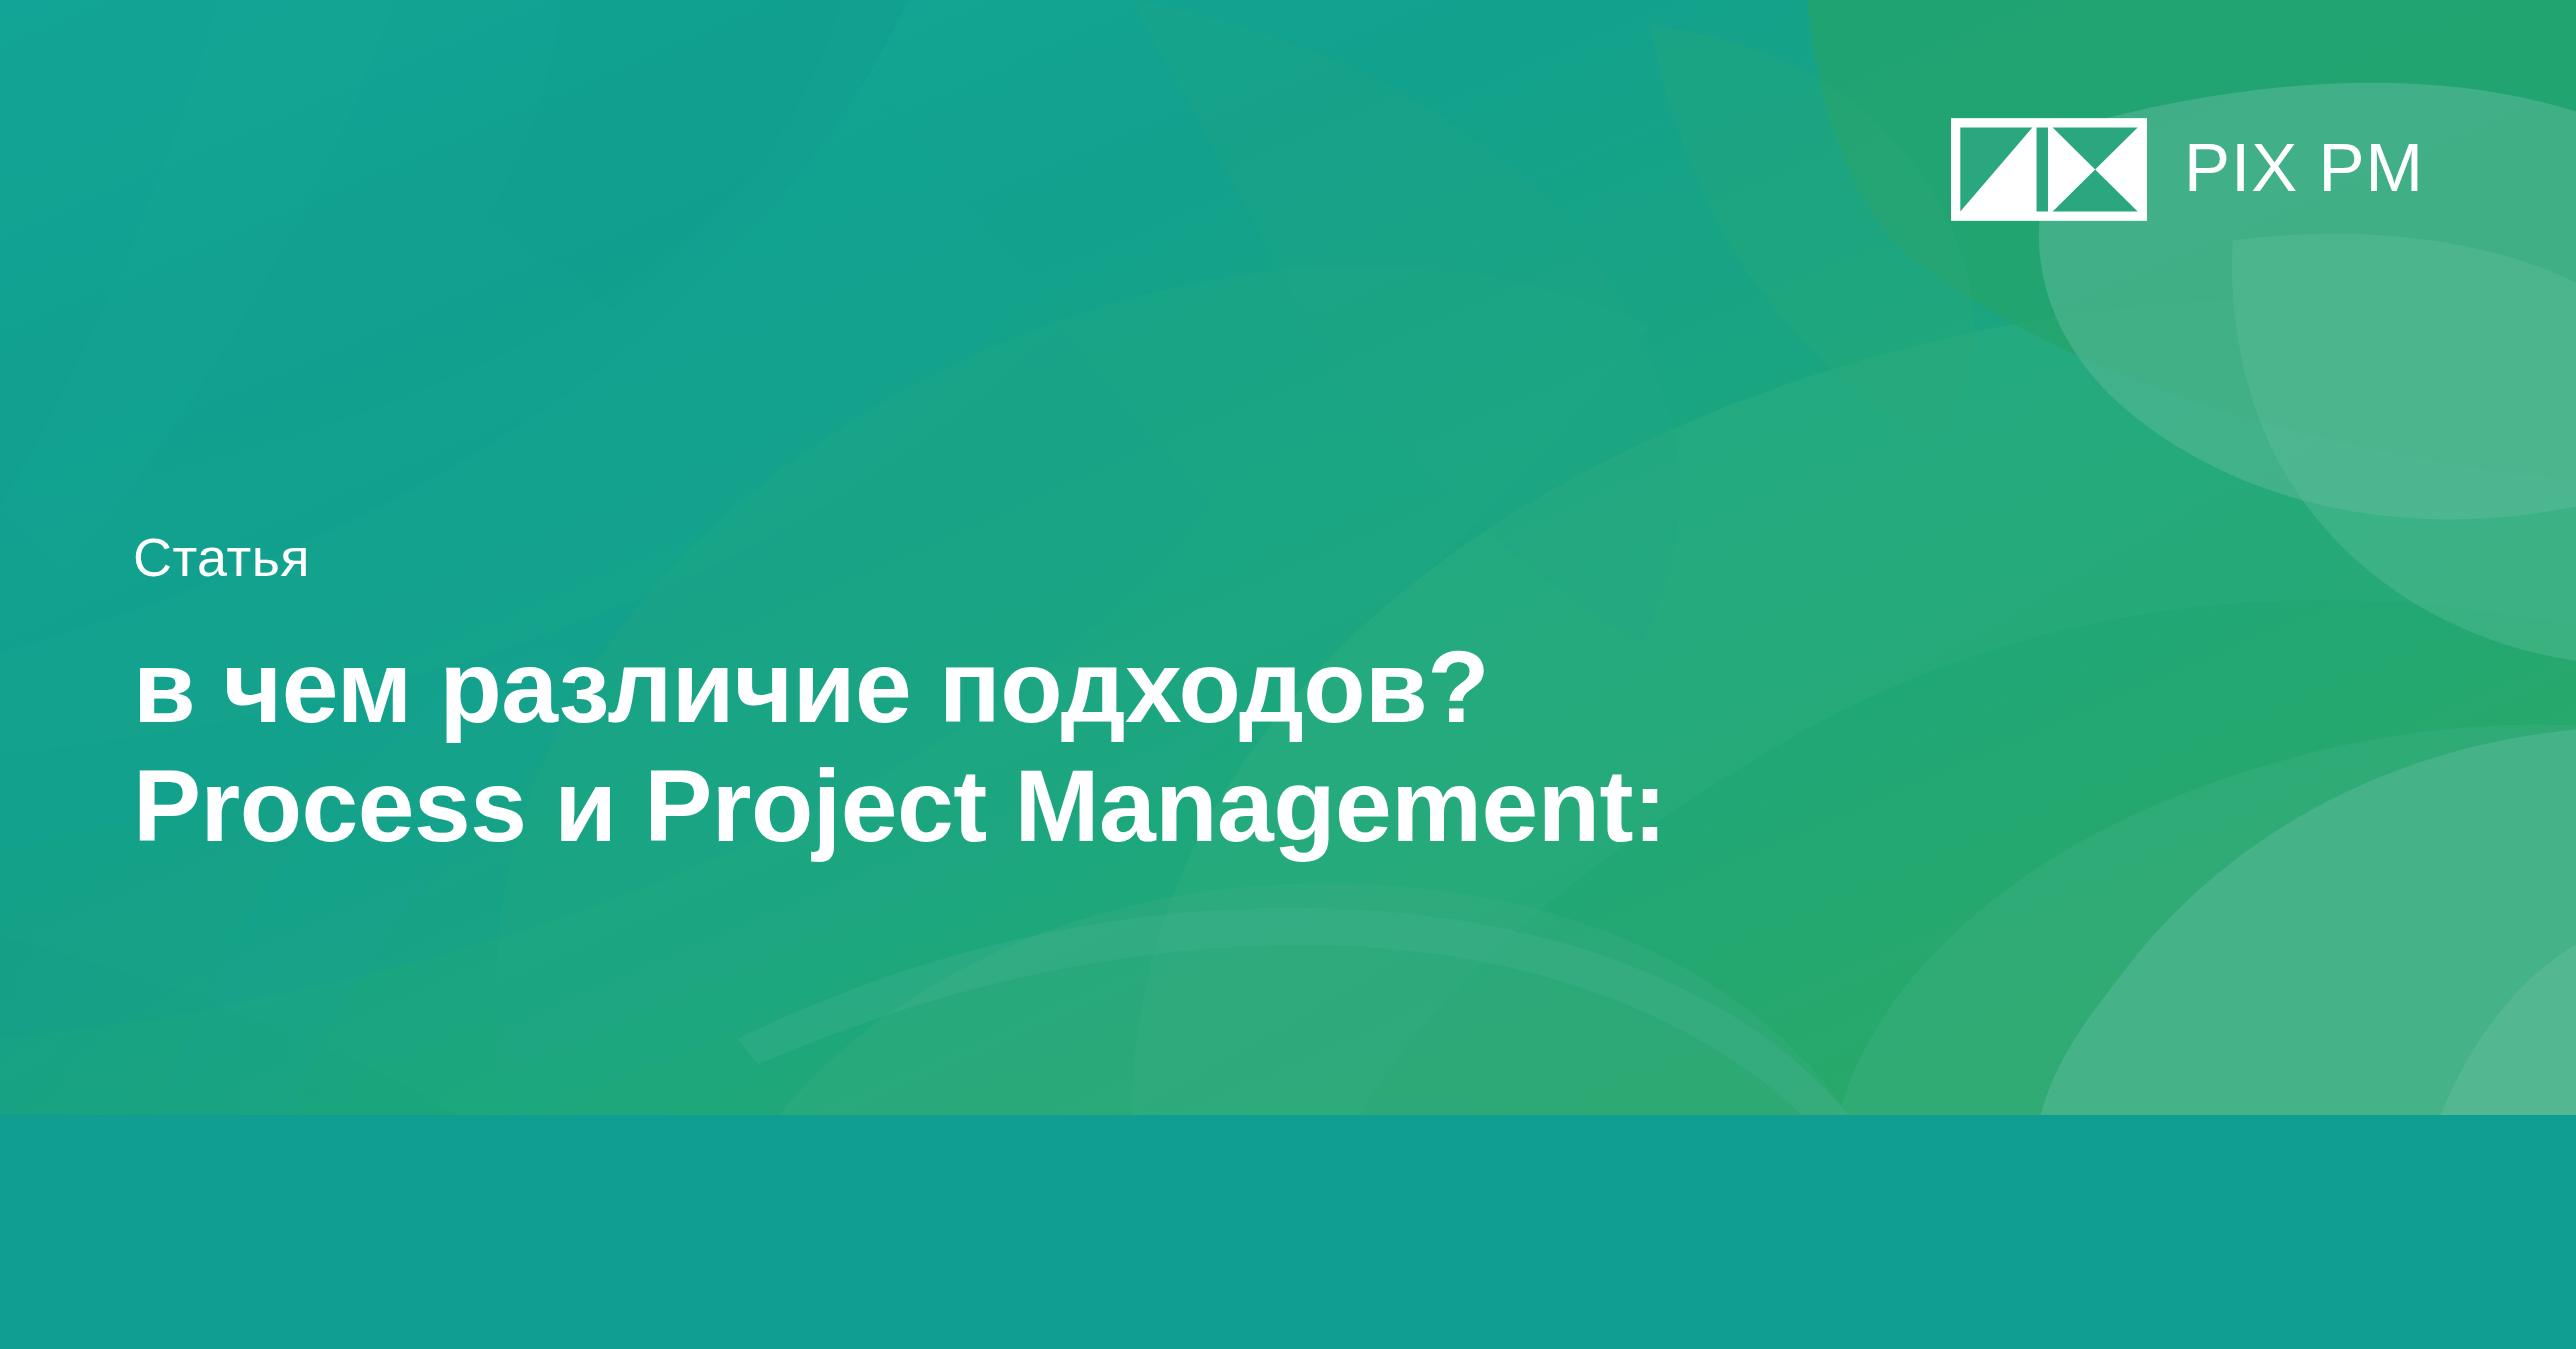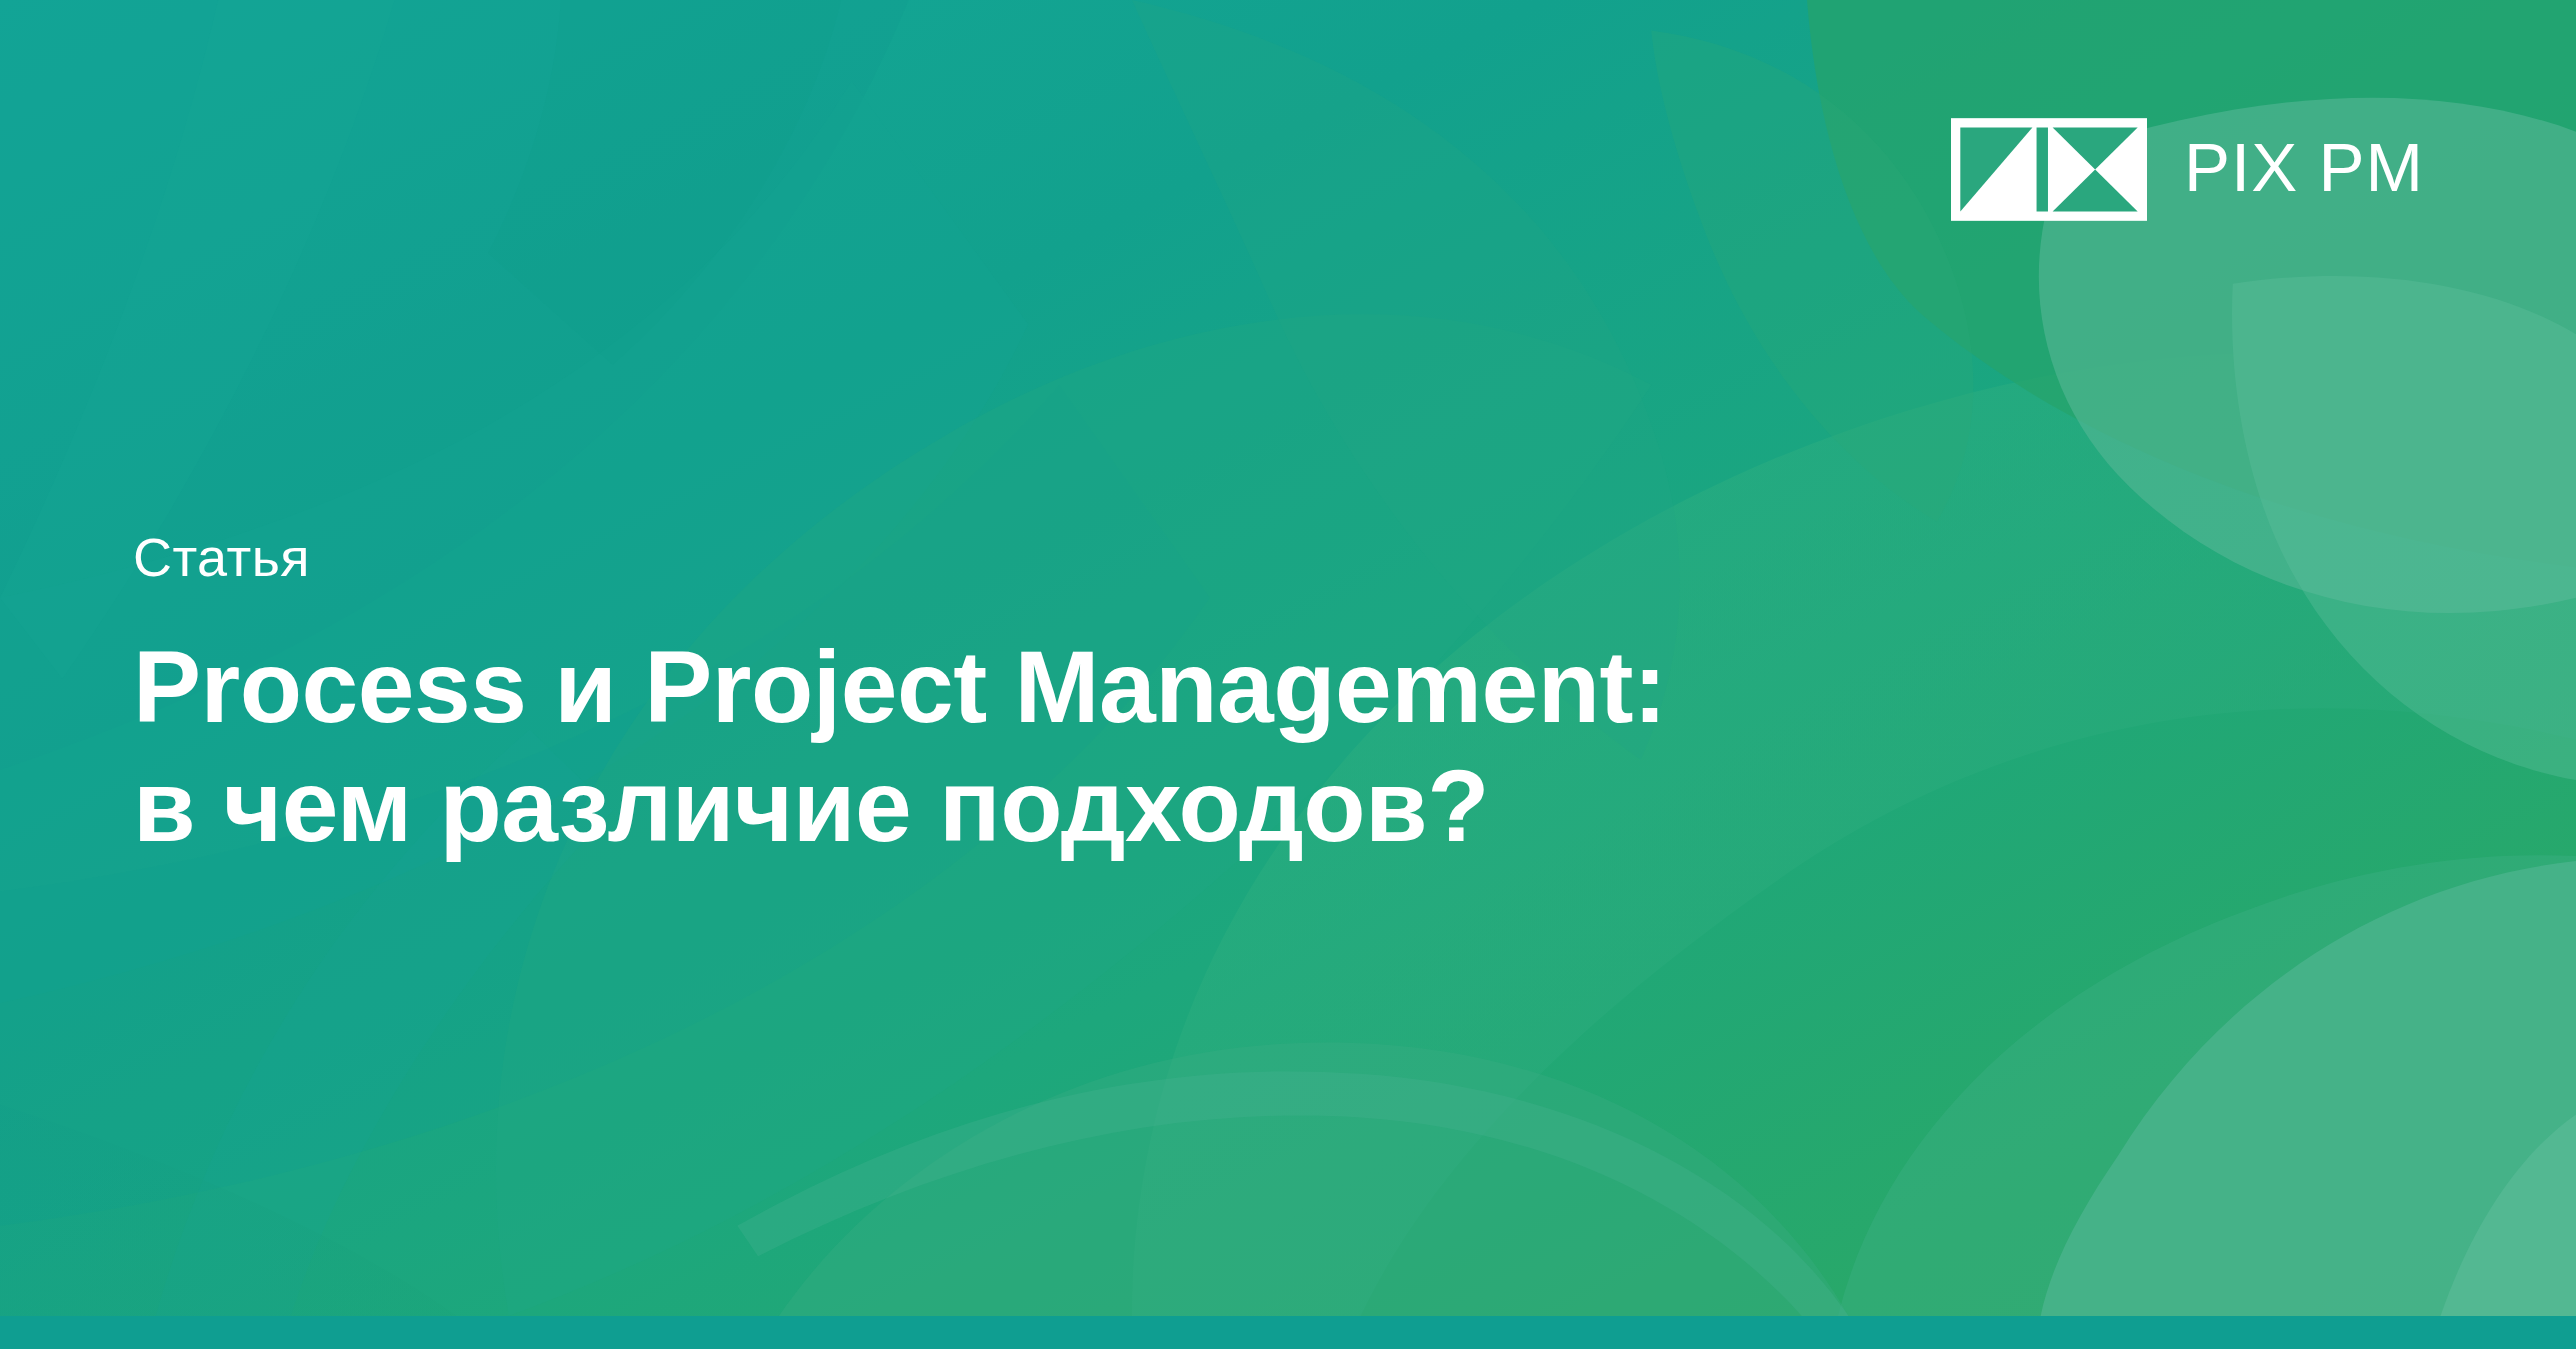--- a/index.html
+++ b/index.html
@@ -11,21 +11,21 @@
   body {
     width: 2576px;
     height: 1349px;
     overflow: hidden;
     font-family: "Liberation Sans", "DejaVu Sans", sans-serif;
   }
 
   .cover {
     position: relative;
     width: 2576px;
-    height: 1316px;
+    height: 1115px;
     overflow: hidden;
     background: linear-gradient(115deg, #14a395 0%, #13a18f 28%, #1ba67f 55%, #28a869 78%, #2ba765 100%);
   }
 
   
   .bg-art {
     position: absolute;
     inset: 0;
     width: 100%;
     height: 100%;
@@ -196,19 +196,19 @@
       </g>
     </svg>
 
     <span class="logo-wordmark">PIX PM</span>
   </div>
 
   <div class="text-block">
     <p class="eyebrow">Статья</p>
 
     <h1 class="headline">
+      <span class="hl-line">в чем различие подходов?</span>
       <span class="hl-line">Process и Project Management:</span>
-      <span class="hl-line">в чем различие подходов?</span>
     </h1>
   </div>
 
 </div>
 
 
 </body></html>

